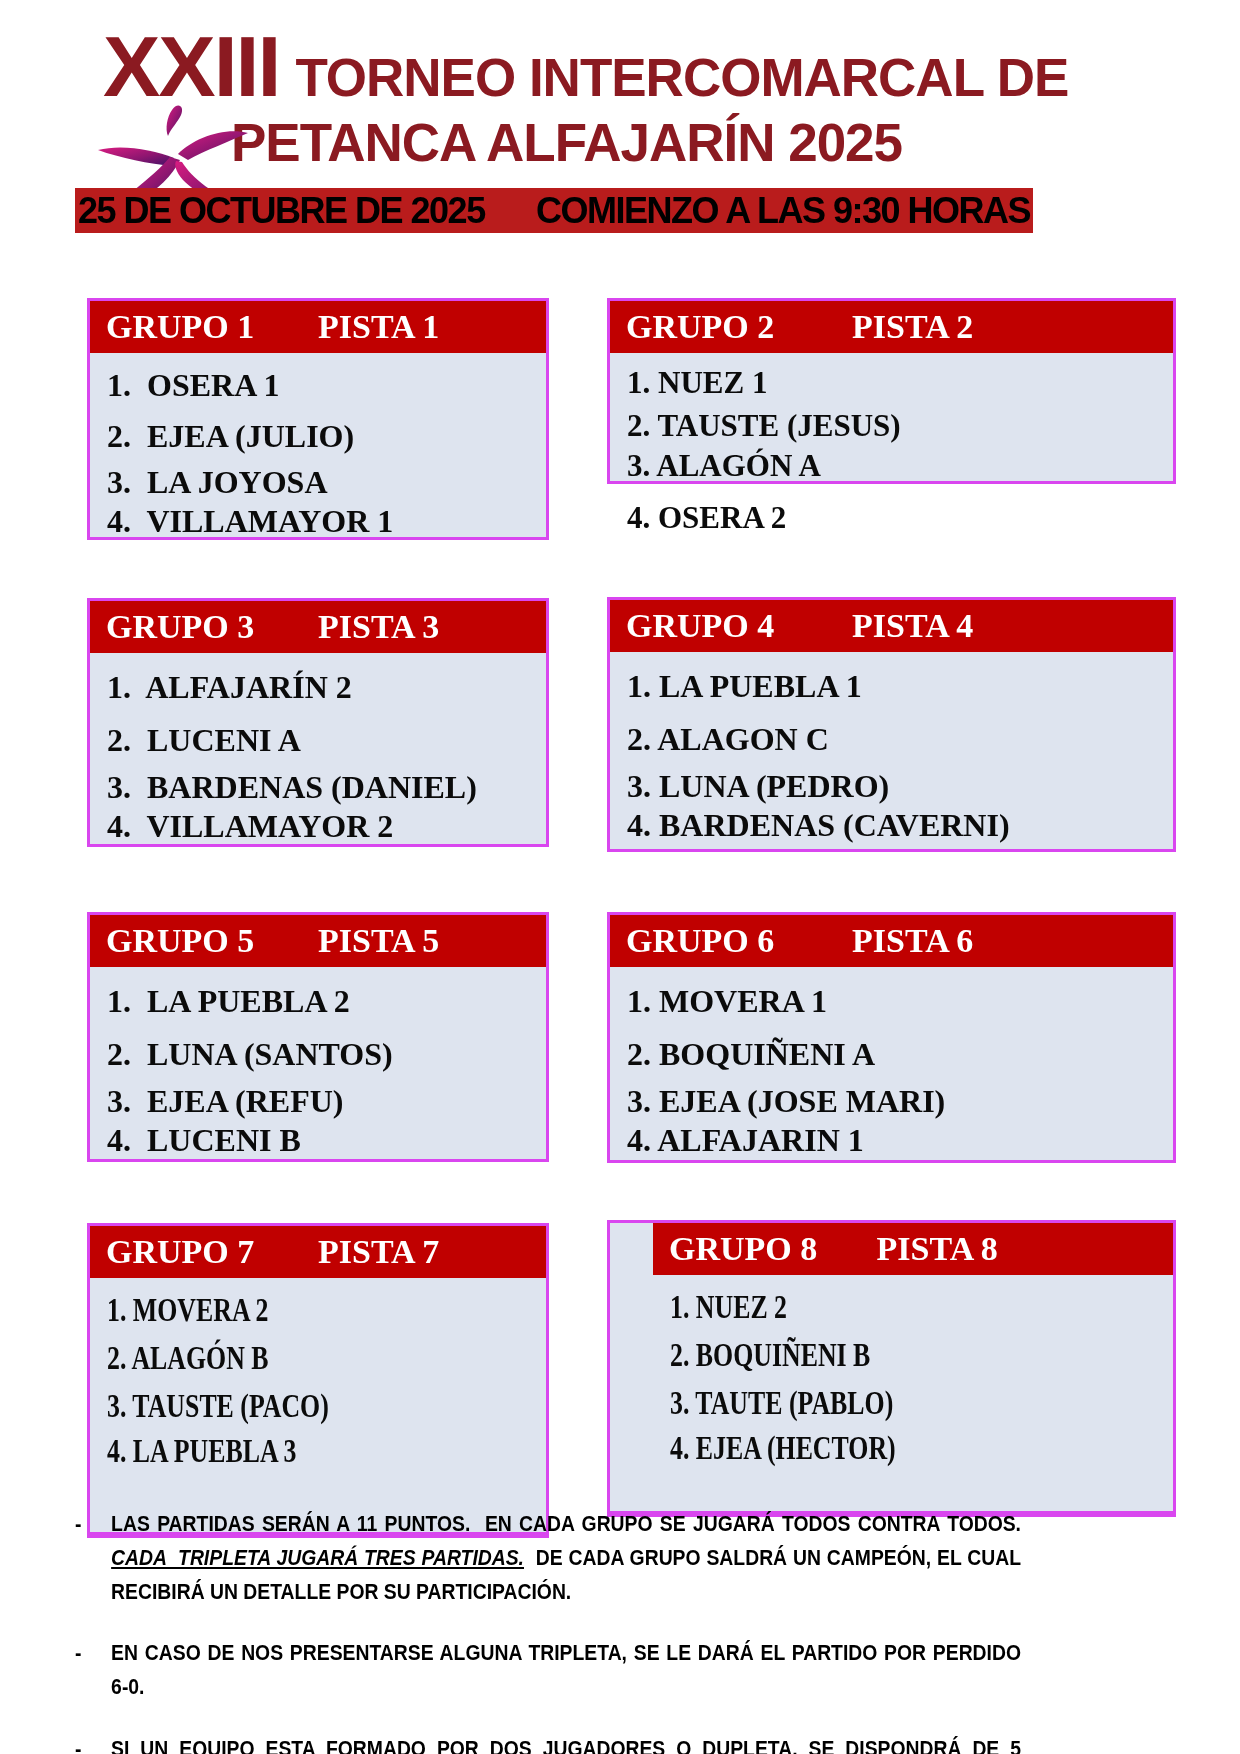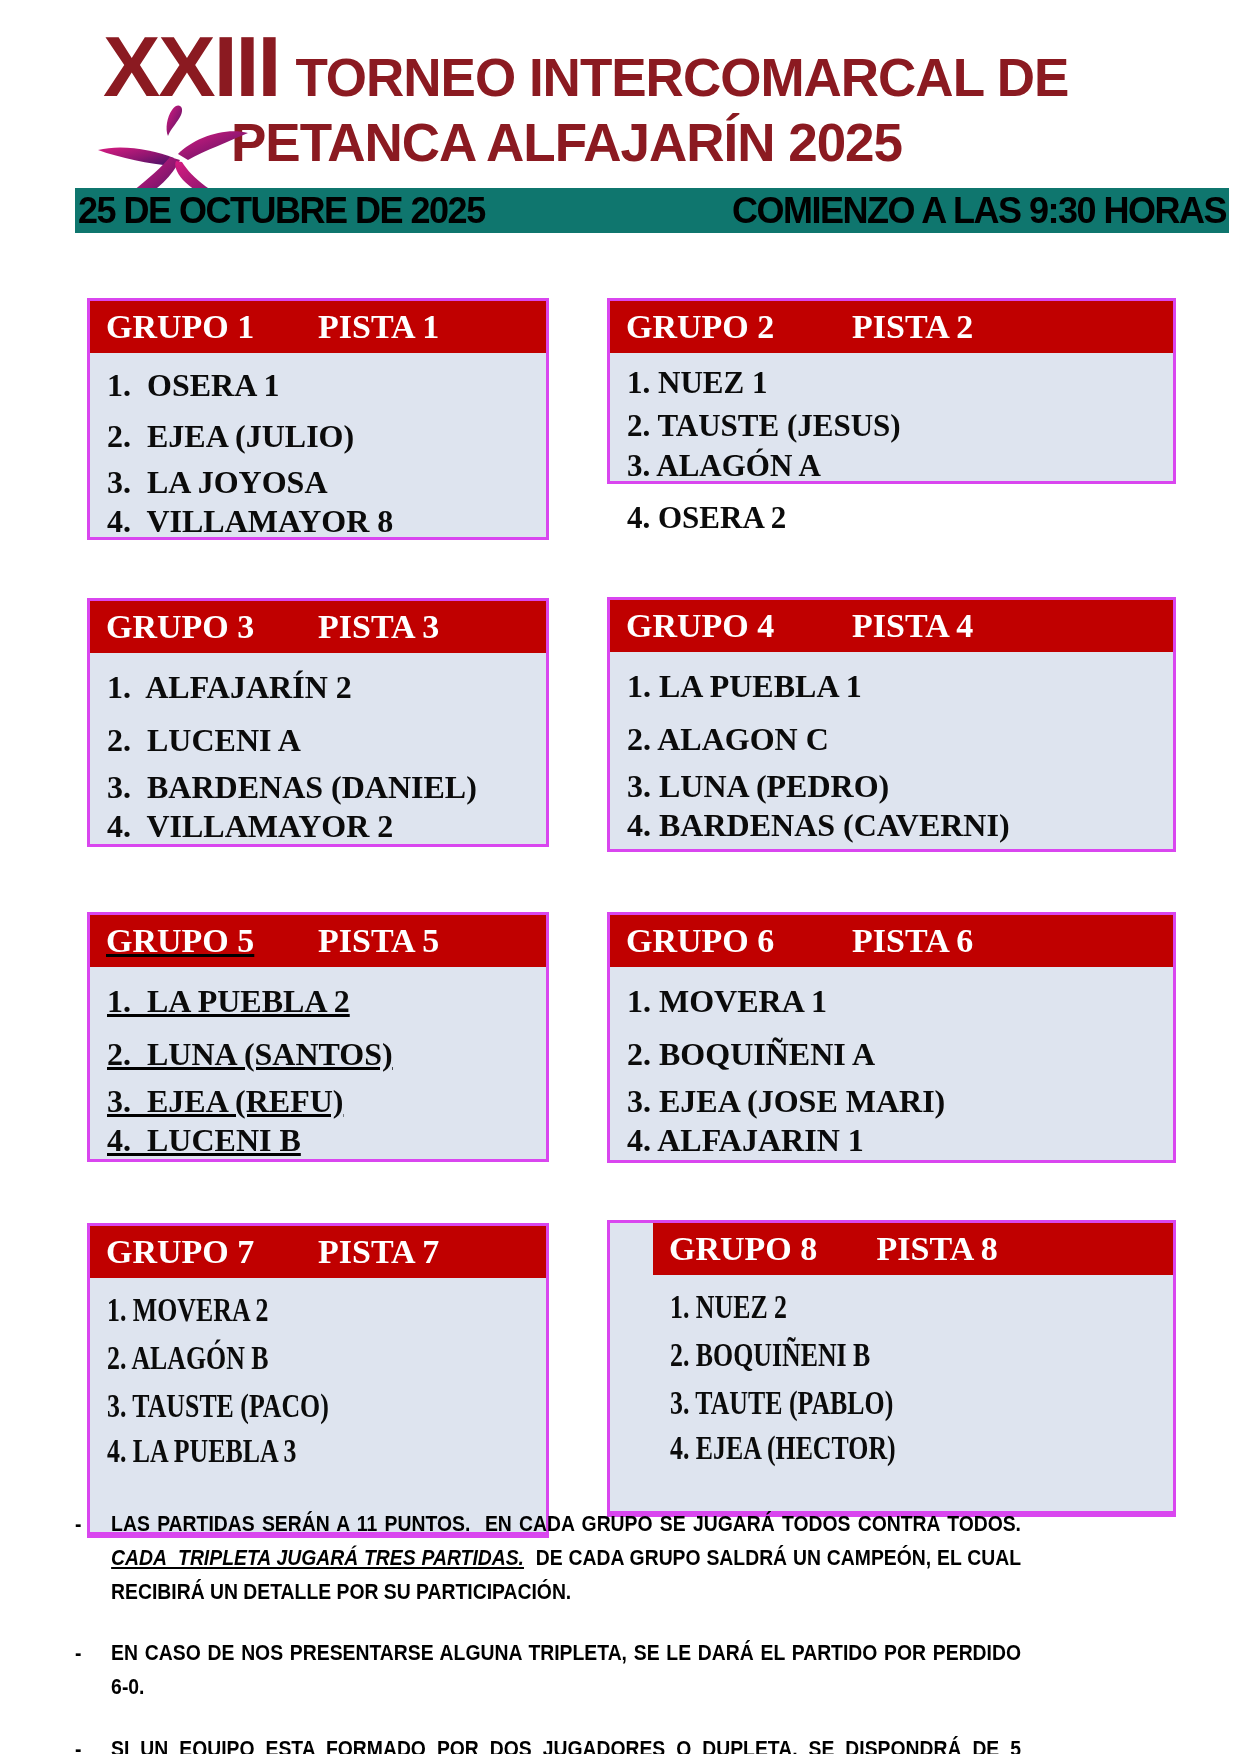--- a/index.html
+++ b/index.html
@@ -11,31 +11,31 @@
   
   .title-block{position:absolute;left:103px;top:26px;width:1080px;color:#8B1A21;}
   .title-line1{display:flex;align-items:flex-end;gap:16px;}
   .roman{font-size:86px;font-weight:bold;line-height:.95;letter-spacing:-2px;}
   .t1{font-size:53px;font-weight:bold;letter-spacing:-1px;white-space:nowrap;}
   .title-line2{font-size:53px;font-weight:bold;letter-spacing:-1px;margin-left:128px;margin-top:4px;white-space:nowrap;}
   
   .logo{position:absolute;left:92px;top:100px;width:172px;height:118px;}
   
   .banner{
-    position:absolute;left:75px;top:188px;width:1154px;height:45px;background:#0f766e;
+    position:absolute;left:75px;top:188px;width:958px;height:45px;background:#b91c1c;
     display:flex;justify-content:space-between;align-items:center;padding:0 3px;box-sizing:border-box;
     font-weight:bold;font-size:36px;letter-spacing:-1.5px;color:#000;white-space:nowrap;
   }
   
   .gbox{position:absolute;border:3px solid #d946ef;background:#DEE4EF;box-sizing:border-box;}
   #g1{left:87px; top:298px; width:462px;height:242px;}
   #g2{left:607px;top:298px; width:569px;height:186px;}
   #g3{left:87px; top:598px; width:462px;height:249px;}
   #g4{left:607px;top:597px; width:569px;height:255px;}
-  #g5{left:87px; top:912px; width:462px;height:250px;text-decoration:underline;}
+  #g5{left:87px; top:912px; width:462px;height:250px;}
   #g6{left:607px;top:912px; width:569px;height:251px;}
   #g7{left:87px; top:1223px;width:462px;height:315px;border-bottom-width:6px;}
   #g8{left:607px;top:1220px;width:569px;height:297px;border-bottom-width:6px;padding-left:43px;}
   .ghead{
     position:relative;height:52px;background:#C00000;color:#fff;
     display:flex;align-items:center;padding-left:16px;
     font-family:"Liberation Serif","DejaVu Serif",serif;font-weight:bold;font-size:34px;
   }
   .pista{position:absolute;}
   .left  .pista{left:50%;}
@@ -110,21 +110,21 @@
 
   <div class="gbox left" id="g1">
     <div class="ghead">
       <span>GRUPO 1</span>
       <span class="pista">PISTA 1</span>
     </div>
     <div class="gbody">
       <div class="team">1.  OSERA 1</div>
       <div class="team">2.  EJEA (JULIO)</div>
       <div class="team">3.  LA JOYOSA</div>
-      <div class="team">4.  VILLAMAYOR 8</div>
+      <div class="team">4.  VILLAMAYOR 1</div>
     </div>
   </div>
 
   <div class="gbox right compact" id="g2">
     <div class="ghead">
       <span>GRUPO 2</span>
       <span class="pista">PISTA 2</span>
     </div>
     <div class="gbody">
       <div class="team">1. NUEZ 1</div>

